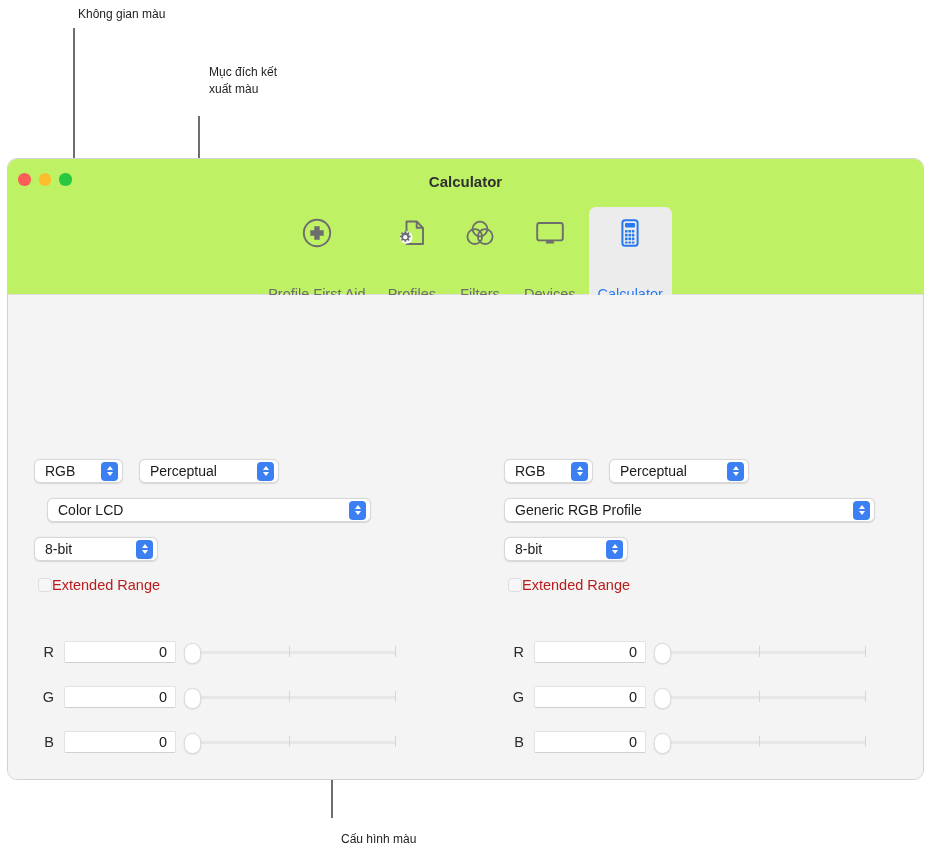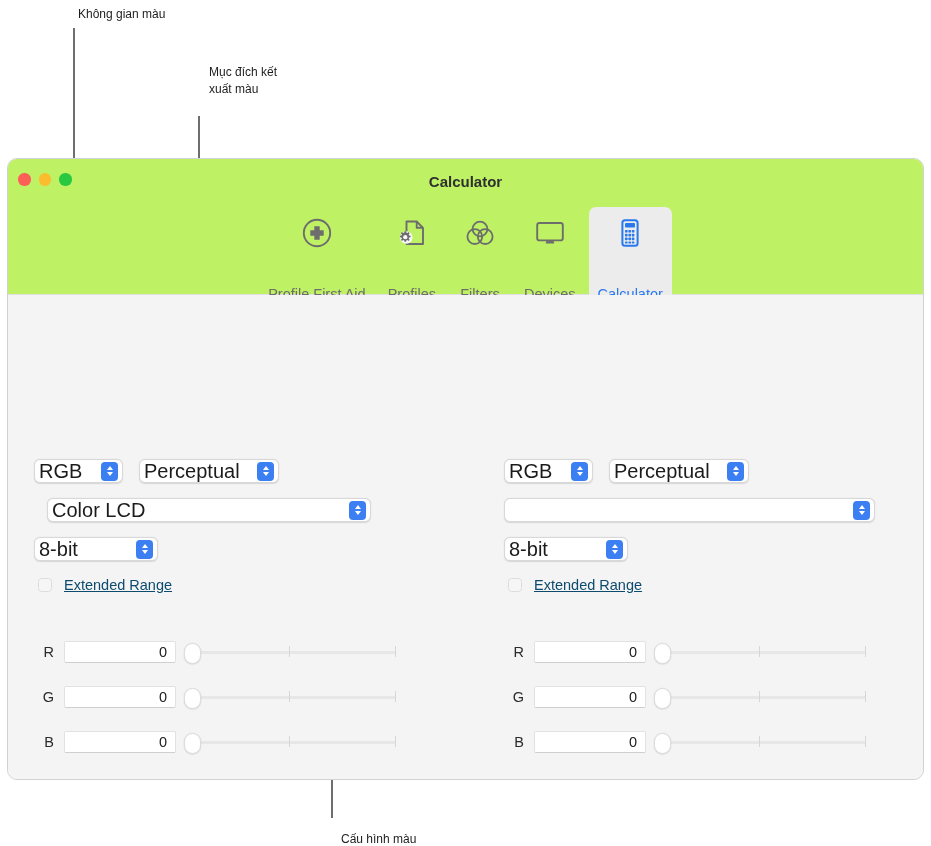--- a/index.html
+++ b/index.html
@@ -101,22 +101,22 @@
   
   .popup {
     position: absolute;
     height: 24px;
     background: #ffffff;
     border: 0.5px solid #d8d8d8;
     border-radius: 6px;
     box-shadow: 0 0.5px 1.2px rgba(0,0,0,0.13);
     display: flex;
     align-items: center;
-    padding: 0 4px 0 4px;
-    font-size: 20px;
+    padding: 0 4px 0 10px;
+    font-size: 14px;
     color: #1b1b1b;
   }
   .popup .ptext { flex: 0 0 auto; }
   .popup.wide .ptext { flex: 1 1 auto; }
   .chev {
     width: 17px; height: 19px;
     background: #3b7ff2;
     border-radius: 4px;
     margin-left: auto;
     display: flex; flex-direction: column;
@@ -131,24 +131,23 @@
     border-right: 3.6px solid transparent;
   }
   .chev .up   { border-bottom: 4.2px solid #ffffff; }
   .chev .down { border-top: 4.2px solid #ffffff; }
 
   .popup.small-gap .ptext { margin-right: 14px; }
 
   
   .checkrow {
     position: absolute;
-    display: flex; align-items: center; gap: 12px;
+    display: flex; align-items: center; gap: 0;
     font-size: 14.5px;
-    color: #0c4a6e;
-    text-decoration: underline;
+    color: #b91c1c;
   }
   .checkbox {
     width: 14px; height: 14px;
     background: #f6f6f6;
     border: 1px solid #dcdcdc;
     border-radius: 3.5px;
   }
 
   
   .sliderrow { position: absolute; display: flex; align-items: center; }
@@ -382,20 +381,21 @@
 
         <div class="popup" style="left:131px; top:164px; width:140px;">
           <span class="ptext">Perceptual</span>
           <span class="chev">
             <span class="up"></span>
               <span class="down"></span>
           </span>
         </div>
 
         <div class="popup wide" style="left:26px; top:203px; width:371px;">
+          <span class="ptext">Generic RGB Profile</span>
           <span class="chev">
             <span class="up"></span>
               <span class="down"></span>
           </span>
         </div>
 
         <div class="popup small-gap" style="left:26px; top:242px; width:124px;">
           <span class="ptext">8-bit</span>
           <span class="chev">
             <span class="up"></span>

